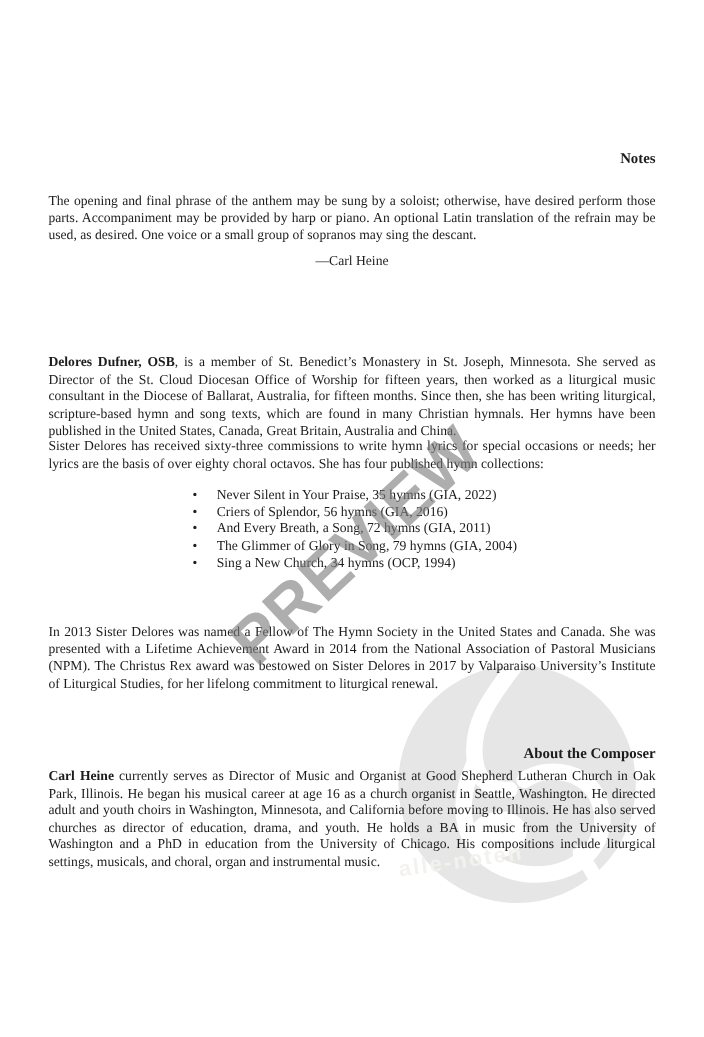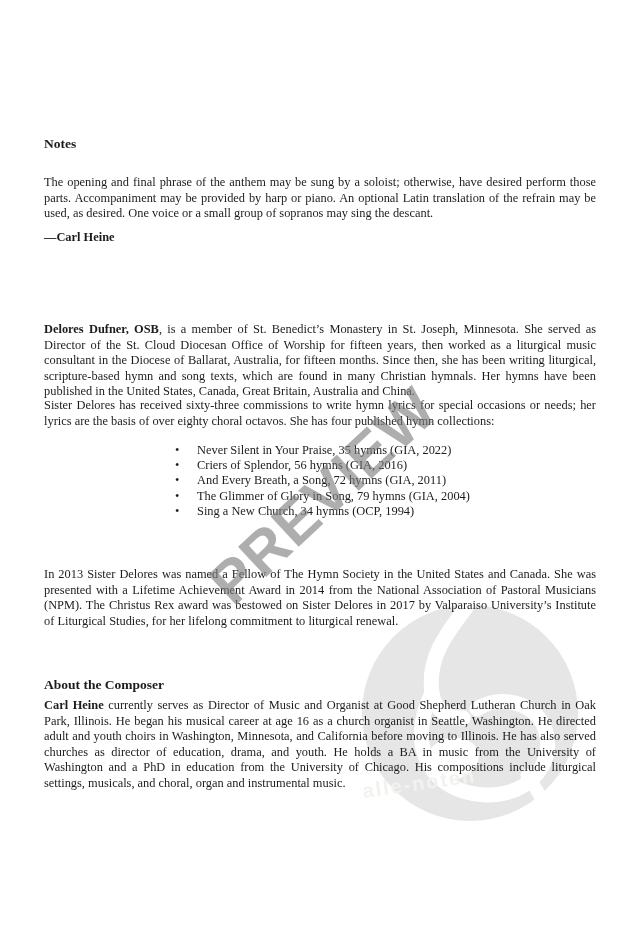--- a/index.html
+++ b/index.html
@@ -20,26 +20,26 @@
     transform:rotate(-8deg);
     font-family:"Liberation Sans", sans-serif;
     font-weight:bold;font-size:20px;letter-spacing:2px;
     color:#f4f2ee;
   }
 
   
   .content{position:absolute;inset:0;z-index:1;}
   .block{position:absolute;left:44px;width:552px;}
   .heading{
-    text-align:left;font-weight:bold;font-size:13.5px;
+    text-align:right;font-weight:bold;font-size:13.5px;
   }
   p.body{
     margin:0;font-size:12.4px;line-height:15.5px;text-align:justify;
   }
-  .signature{text-align:left;font-size:12.4px;font-weight:bold;}
+  .signature{text-align:center;font-size:12.4px;}
   .bold{font-weight:bold;}
   .ital{}
 
   .collection-list{
     margin:0;padding:0;list-style:none;
     font-size:12.4px;line-height:15.2px;
   }
   .collection-list li{margin:0;padding:0;}
   .bullet{display:inline-block;width:22px;}
 

